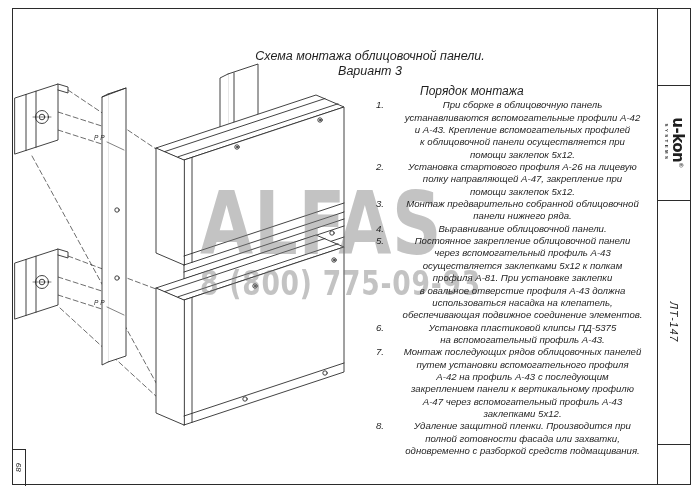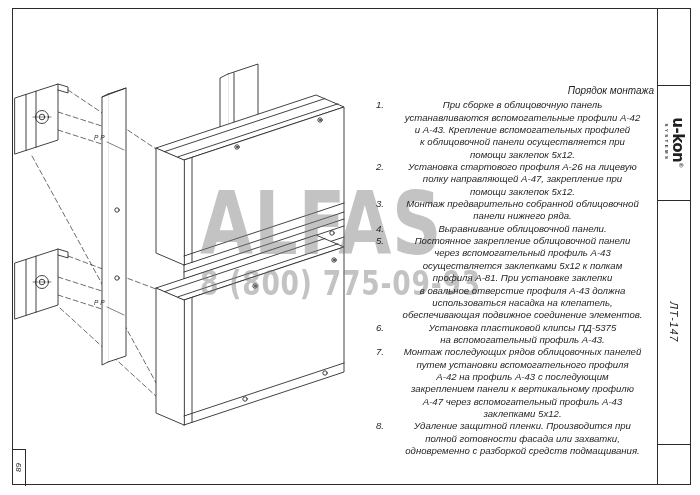--- a/index.html
+++ b/index.html
@@ -12,21 +12,21 @@
   .col-h1{left:657px;top:85px;width:34px;height:0;border-top:1.2px solid #2b2b2b;}
   .col-h2{left:657px;top:200px;width:34px;height:0;border-top:1.2px solid #2b2b2b;}
   .col-h3{left:657px;top:444px;width:34px;height:0;border-top:1.2px solid #2b2b2b;}
   .sheet-h{left:12px;top:449px;width:14px;height:0;border-top:1.2px solid #2b2b2b;}
   .sheet-v{left:25px;top:449px;width:0;height:37px;border-left:1.2px solid #2b2b2b;}
   
   .txtlayer{position:absolute;z-index:3;}
   .title-block{left:205px;top:49px;width:330px;text-align:center;
                font-style:italic;font-size:12.5px;line-height:15px;}
   .instr{left:376px;top:85px;width:278px;font-style:italic;font-size:9.6px;line-height:12.35px;}
-  .instr-heading{margin-left:32px;font-size:10px;margin-bottom:2px;text-align:right;}
+  .instr-heading{margin-left:44px;font-size:12px;margin-bottom:2px;}
   .instr-row{display:flex;align-items:flex-start;}
   .instr-num{width:15px;flex:none;}
   .instr-txt{flex:1;white-space:pre-line;text-align:center;}
   .note{left:36px;top:414px;width:345px;font-style:italic;font-size:9.6px;line-height:12.6px;}
   .note-heading{margin-left:24px;}
   .note-txt{white-space:pre-line;}
   
   .watermark{position:absolute;left:200px;top:184px;z-index:2;color:rgba(122,122,122,0.45);
              transform:scaleX(0.78);transform-origin:left top;pointer-events:none;}
   .wm-brand{font-size:88px;font-weight:700;line-height:0.92;letter-spacing:1px;font-family:"DejaVu Sans",sans-serif;}
@@ -167,20 +167,24 @@
       <line x1="95" y1="82" x2="112" y2="90"></line>
       <line x1="95" y1="247" x2="112" y2="255"></line>
     </g>
   </svg>
 
   <div class="watermark">
     <div class="wm-brand">ALFAS</div>
     <div class="wm-phone">8 (800) 775-09-93</div>
   </div>
 
+  <div class="txtlayer title-block">
+    <div>Схема монтажа облицовочной панели.</div>
+    <div>Вариант 3</div>
+  </div>
 
   <div class="txtlayer instr">
     <div class="instr-heading">Порядок монтажа</div>
 
     <div class="instr-row">
       <div class="instr-num">1.</div>
       <div class="instr-txt">При сборке в облицовочную панель
 устанавливаются вспомогательные профили А-42
 и А-43.  Крепление вспомогательных профилей
 к облицовочной панели осуществляется при

